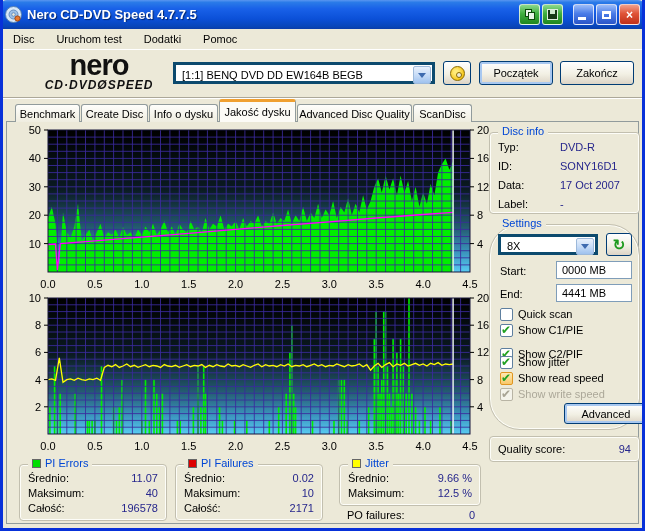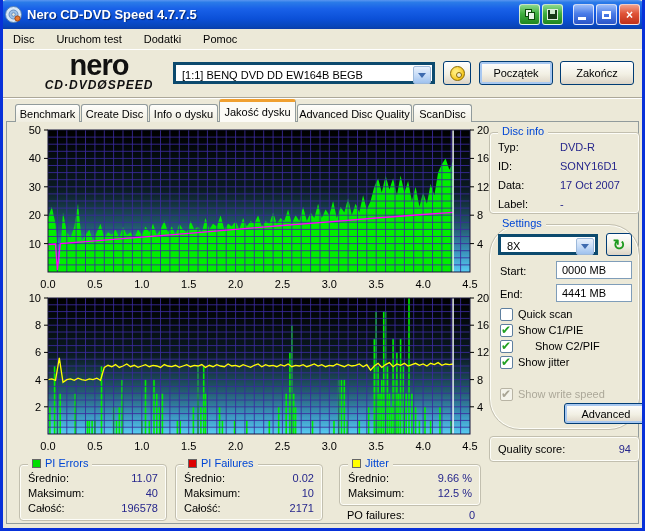--- a/index.html
+++ b/index.html
@@ -552,27 +552,31 @@
       </div>
 
     <div class="cbrow" style="top:82px;">
       <span class="cb"></span>
       <span class="cblabel">Quick scan</span>
     </div>
     <div class="cbrow" style="top:98px;">
       <span class="cb checked"></span>
       <span class="cblabel">Show C1/PIE</span>
     </div>
-    <div class="cbrow" style="top:114px;gap:17px;">
+    <div class="cbrow" style="top:122px;">
       <span class="cb checked"></span>
       <span class="cblabel">Show C2/PIF</span>
     </div>
     <div class="cbrow" style="top:130px;">
       <span class="cb checked"></span>
       <span class="cblabel">Show jitter</span>
+    </div>
+    <div class="cbrow" style="top:146px;">
+      <span class="cb checked focus"></span>
+      <span class="cblabel">Show read speed</span>
     </div>
     <div class="cbrow disabled" style="top:162px;">
       <span class="cb checked disabled"></span>
       <span class="cblabel">Show write speed</span>
     </div>
 
     <div class="xpbtn focus" style="left:58px; top:178px; width:84px; height:21px;margin-left:16px;">
       <span>Advanced</span>
     </div>
   </div>

